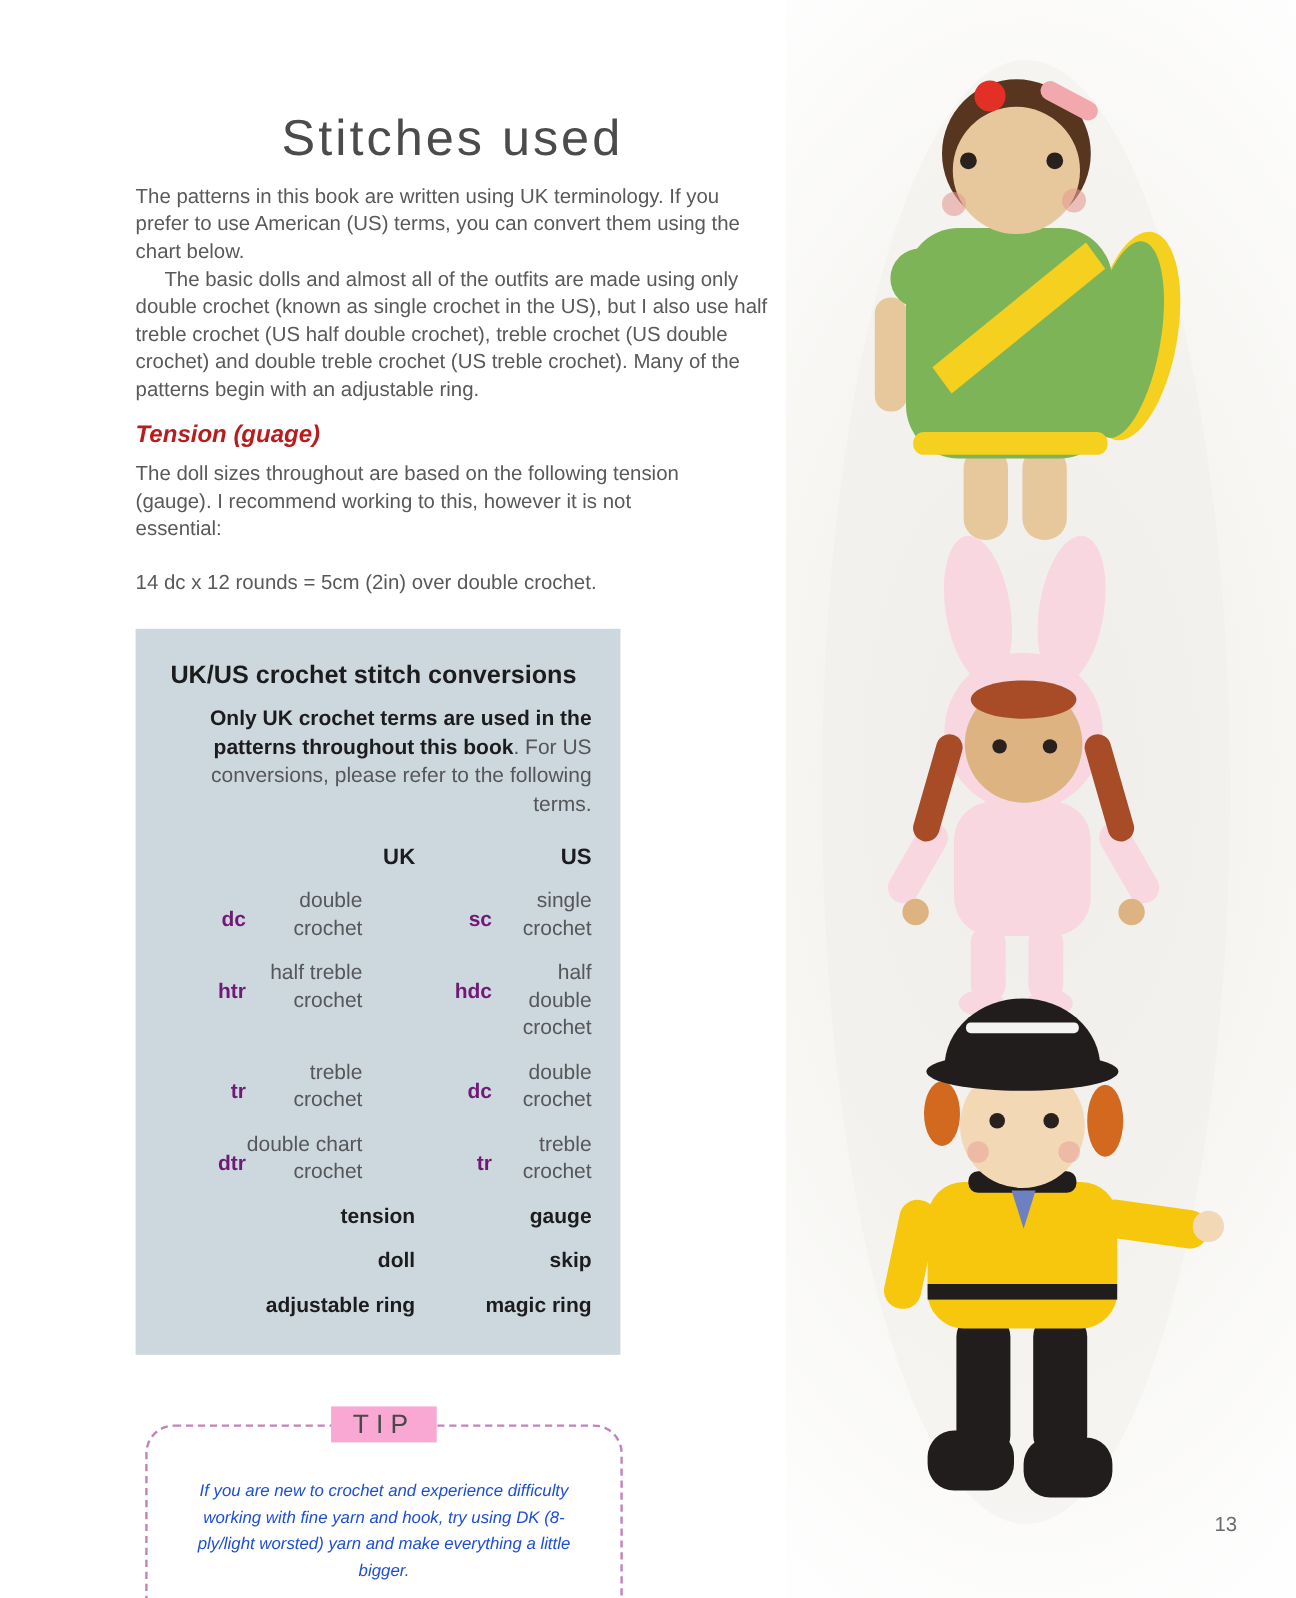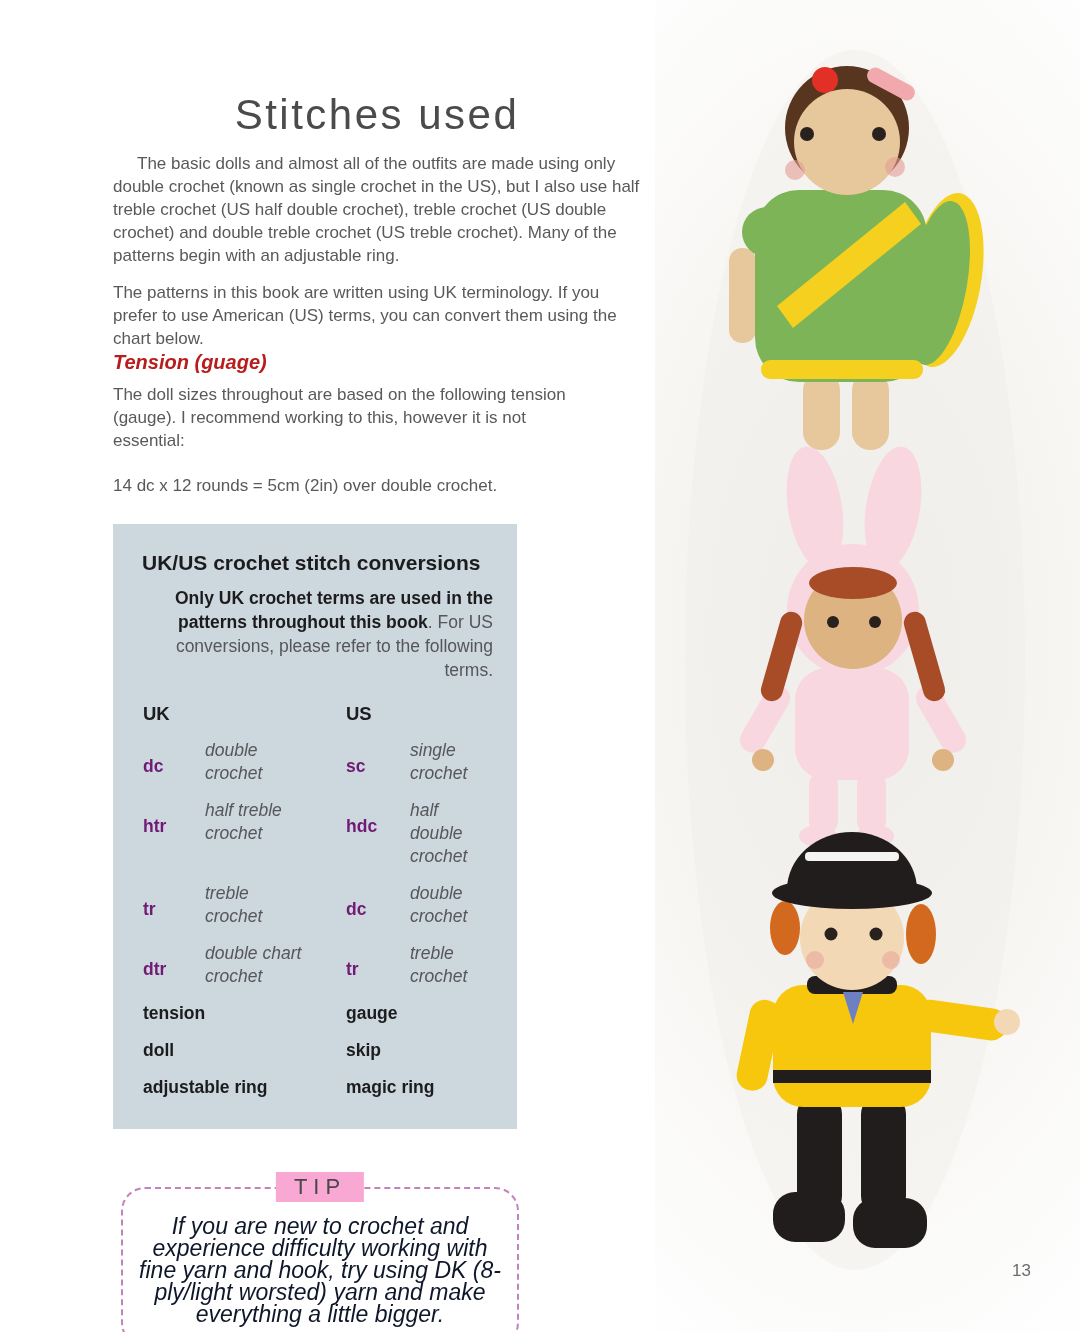--- a/index.html
+++ b/index.html
@@ -30,39 +30,39 @@
   
   .conv-box {
     width:404px; box-sizing:border-box; background:#cdd7de;
     padding:27px 24px 30px 29px; margin-bottom:58px;
   }
   .box-title { margin:0 0 11px; font-size:21px; font-weight:700; color:#1c1c1e; }
   .box-intro { margin:0 0 20px; font-size:17.5px; line-height:24px; color:#55565a;text-align:right; }
   .box-intro .bold { font-weight:700; color:#1c1c1e; }
   .conv-grid {
     display:grid; grid-template-columns:62px 141px 64px auto;
-    row-gap:14px; font-size:17.5px; line-height:23px; margin-left:1px;
+    row-gap:14px; font-size:17.5px; line-height:23px; margin-left:1px;text-align:right;
   }
   .col-h { font-weight:700; font-size:18.5px; color:#1c1c1e; grid-column:span 2; }
   .abbr { font-weight:700; color:#701a75;margin-top:16px; }
-  .def  { color:#56575b; max-width:97px;font-style:italic; }
+  .def  { color:#56575b; max-width:97px; }
   .word { grid-column:span 2; font-weight:700; color:#1c1c1e; }
 
   
   .tip-box {
     position:relative; width:398px; margin-left:8px; box-sizing:border-box;
     border:2.5px dashed #c183b9; border-radius:24px;
     padding:26px 16px 20px; text-align:center;
   }
   .tip-label {
     position:absolute; top:-17px; left:50%; transform:translateX(-50%);
     background:#f9a8d4; padding:0 18px; font-size:22px; line-height:30px;
     letter-spacing:6px; color:#48484a; font-weight:400;
   }
-  .tip-text { margin:0; font-style:italic; font-size:23px; line-height:22px; color:#0f172a; }
+  .tip-text { margin:16px; font-style:italic; font-size:14px; line-height:22px; color:#1d4ed8; }
 
   .page-number { position:absolute; left:1012px; top:1261px; font-size:17px; color:#6b6c6f; }
 </style>
 </head>
 <body>
 
 <div class="page">
 
   <div class="photo">
     <svg width="425" height="1332" viewBox="0 0 425 1332">
@@ -132,22 +132,22 @@
         <path d="M132,890 A65,58 0 0 1 262,890 Z" fill="#211d1c"></path>
         <rect x="150" y="852" width="94" height="9" rx="4" fill="#f4f4f2"></rect>
         <ellipse cx="197" cy="893" rx="80" ry="16" fill="#211d1c"></ellipse>
       </g>
     </svg>
   </div>
 
   <main class="content">
     <h1 class="title">Stitches used</h1>
 
+    <p class="body">The patterns in this book are written using UK terminology. If you prefer to use American (US) terms, you can convert them using the chart below.</p>
     <p class="body para2">The basic dolls and almost all of the outfits are made using only double crochet (known as single crochet in the US), but I also use half treble crochet (US half double crochet), treble crochet (US double crochet) and double treble crochet (US treble crochet). Many of the patterns begin with an adjustable ring.</p>
-    <p class="body">The patterns in this book are written using UK terminology. If you prefer to use American (US) terms, you can convert them using the chart below.</p>
 
     <h2 class="tension-h">Tension (guage)</h2>
     <p class="body tension-p">The doll sizes throughout are based on the following tension (gauge). I recommend working to this, however it is not essential:</p>
     <p class="body gauge-line">14 dc x 12 rounds = 5cm (2in) over double crochet.</p>
 
     <section class="conv-box" style="background: rgb(205, 215, 222);">
       <h3 class="box-title">UK/US crochet stitch conversions</h3>
       <p class="box-intro"><span class="bold">Only UK crochet terms are used in the patterns throughout this book</span><span>. For US conversions, please refer to the following terms.</span></p>
 
       <div class="conv-grid">

